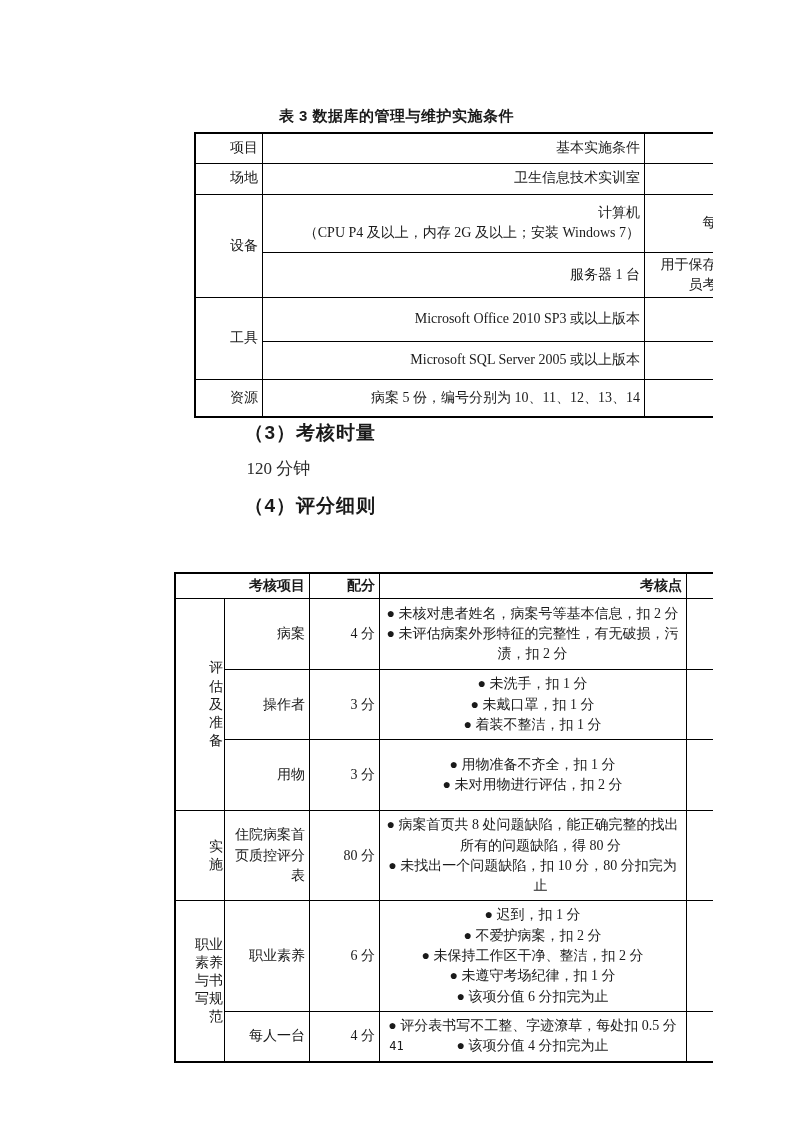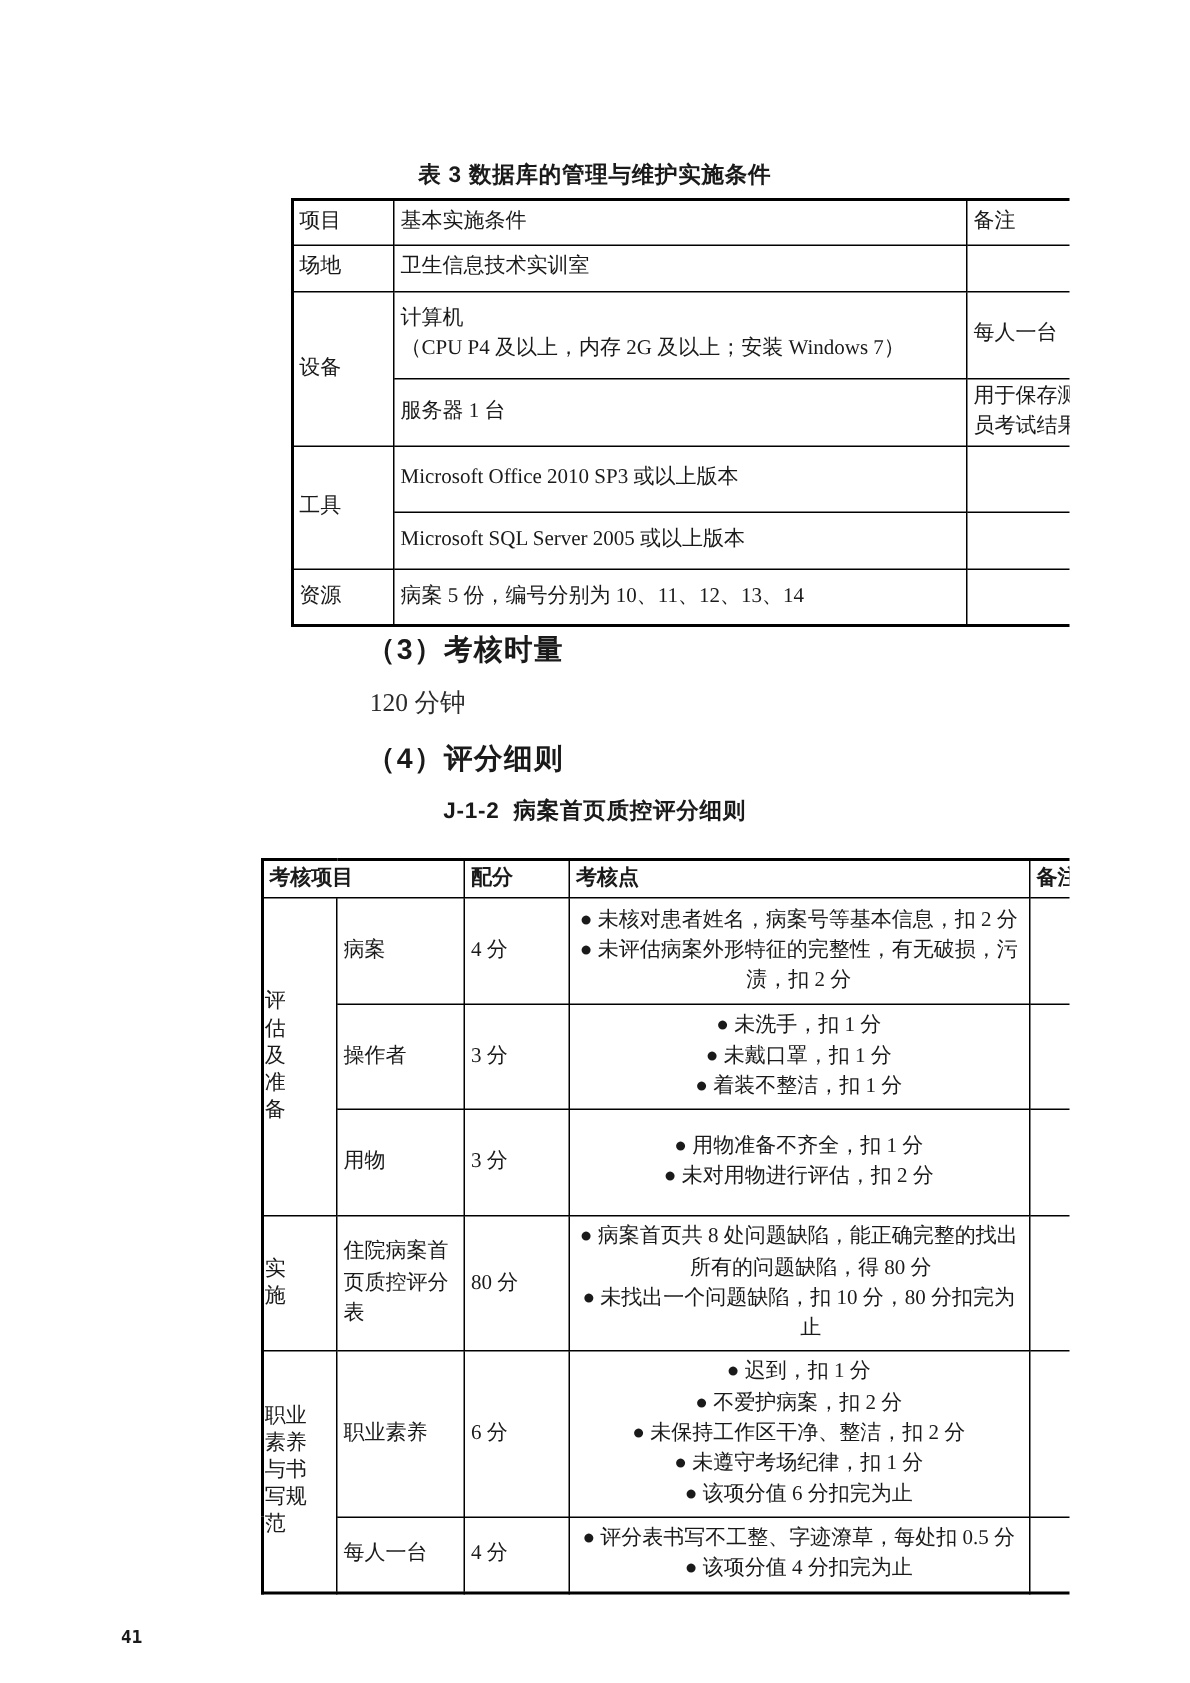--- a/index.html
+++ b/index.html
@@ -32,21 +32,21 @@
     border-collapse: collapse;
     table-layout: fixed;
     position: absolute;
     border: 2px solid #000;
   }
   td {
     border: 1px solid #000;
     font-size: 14px;
     line-height: 1.45;
     vertical-align: middle;
-    text-align: left;
+    text-align: right;
     padding: 2px 4px;
     overflow: hidden;
   }
 
   
   #table1 { left: 113px; top: 132px; width: 569px; }
   #table1 .c-item { width: 68px; }
   #table1 .c-cond { width: 382px; }
   #table1 .c-rem  { width: 119px; }
   #table1 tr.h30 { height: 30px; }
@@ -93,23 +93,24 @@
   #table2 td.th { font-weight: bold; }
   td.group-cell { white-space: pre-line; line-height: 1.3; padding: 4px 1px; }
   td.points-cell { text-align: left; padding: 4px 6px 4px 5px; }
   .point { text-align: center; }
   .point.hang { text-indent: -1.15em; padding-left: 1.15em; }
 
   
   #page-number {
     position: absolute;
     left: 0; right: 0;
-    top: 1084px;
+    top: 1039px;
+    text-align: center;
     font-size: 12px;
-    font-weight: bold;
+    font-weight: normal;
     font-family: "DejaVu Sans Mono", "Liberation Mono", monospace;
   }
 </style>
 </head>
 <body>
 
 <div class="page">
 
   <div id="title1" class="tbl-title">表 3 数据库的管理与维护实施条件</div>
 
@@ -156,21 +157,20 @@
       <td>病案 5 份，编号分别为 10、11、12、13、14</td>
       <td></td>
     </tr>
   </tbody>
     </table>
 
   <div id="sec3" class="sec-heading">（3）考核时量</div>
   <div id="sec3-value">120 分钟</div>
   <div id="sec4" class="sec-heading">（4）评分细则</div>
 
-  <div id="title2" class="tbl-title">J-1-2  病案首页质控评分细则</div>
 
   <table id="table2">
     <colgroup>
       <col class="c-grp">
         <col class="c-sub">
         <col class="c-score">
         <col class="c-points">
         <col class="c-rem">
     </colgroup>
     <tbody>

